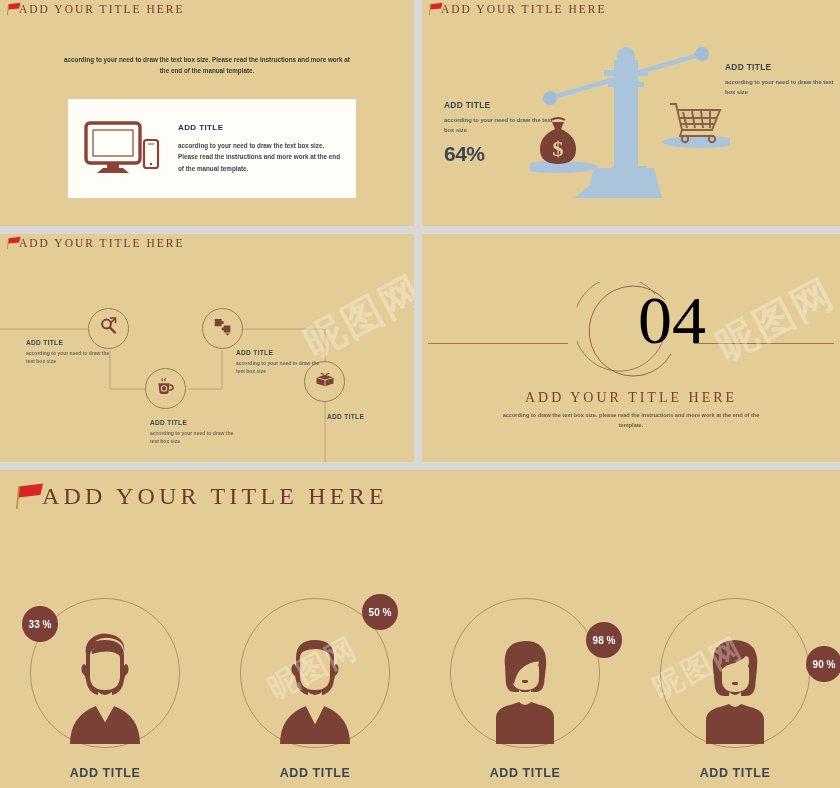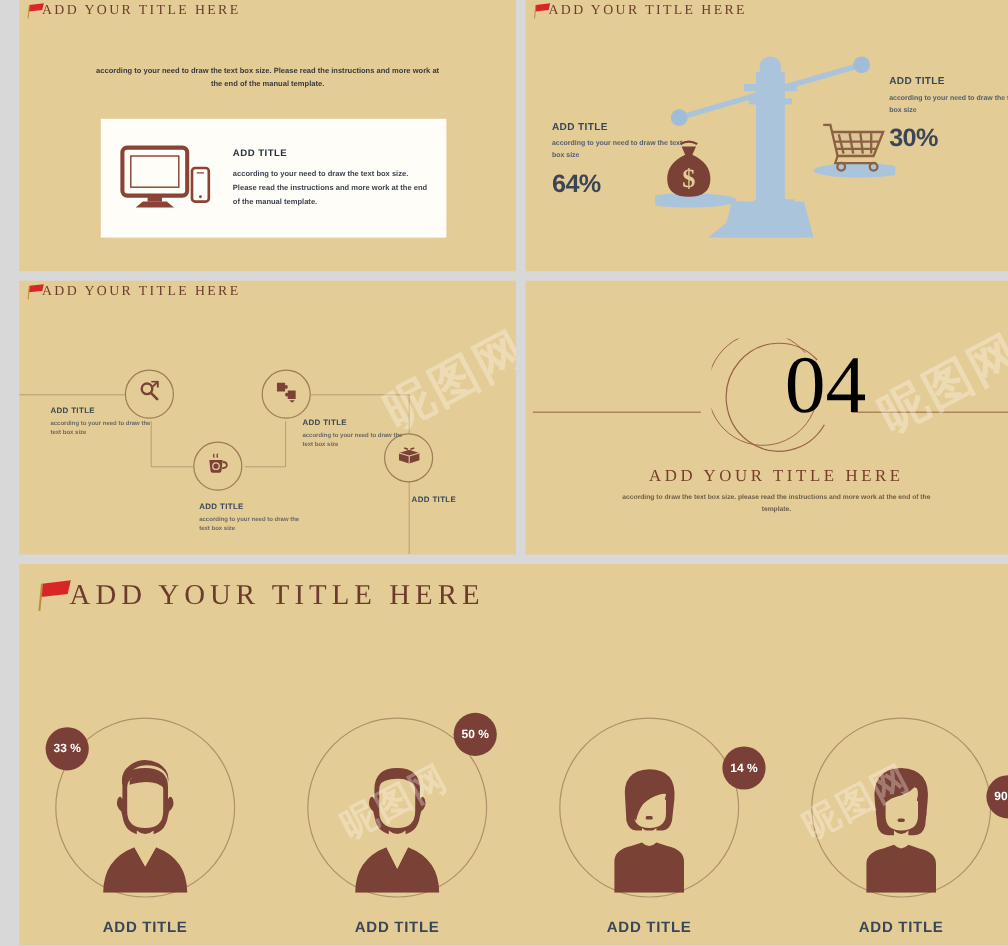--- a/index.html
+++ b/index.html
@@ -16,21 +16,20 @@
     position: relative;
     width: 840px;
     height: 788px;
     background: #d8d8d8;
   }
 
   .slide {
     position: absolute;
     background: #e4cc96;
     overflow: hidden;
-    margin-left: 16px;
   }
 
   
   #slide-1 { left: 0;   top: 0;   width: 414px; height: 226px; }
   #slide-2 { left: 422px; top: 0; width: 418px; height: 226px; }
   #slide-3 { left: 0;   top: 234px; width: 414px; height: 228px; }
   #slide-4 { left: 422px; top: 234px; width: 418px; height: 228px; }
   #slide-5 { left: 0;   top: 470px; width: 840px; height: 318px; }
 
   
@@ -256,21 +255,20 @@
 
     <div class="s2-block s2-left">
       <div class="s2-title">ADD TITLE</div>
       <div class="s2-desc">according to your need to draw the text box size</div>
       <div class="s2-pct">64%</div>
     </div>
 
     <div class="s2-block s2-right">
       <div class="s2-title">ADD TITLE</div>
       <div class="s2-desc">according to your need to draw the text box size</div>
-      <div class="s2-pct">30%</div>
     </div>
   </div>
 
   <div class="slide" id="slide-3">
 
     <div class="slide-header hdr-sm">
       <span class="flag-icon">
         <svg width="17" height="16" viewBox="0 0 17 16">
           <path d="M2.5 3.2 L14.5 1.8 L13.2 7.4 L2.0 8.6 Z" fill="#d92525"></path>
           <path d="M2.5 3.2 L2.0 8.6 L1.4 14.4" stroke="#b8903f" stroke-width="0.9" fill="none"></path>
@@ -426,21 +424,21 @@
           <svg width="98" height="112" viewBox="0 0 98 112">
             <path d="M29 34 Q26 10 49 9 Q72 9 70 34 L68 52 Q66 60 60 60 L38 60 Q32 60 30 52 Z" fill="#7a4136"></path>
             <path d="M36 28 Q36 18 49 18 Q63 18 63 30 L63 46 Q63 58 49 58 Q36 58 36 46 Z" fill="#e4cc96"></path>
             <path d="M30 34 Q27 12 49 11 Q71 11 69 33 Q64 28 58 30 Q50 32 44 38 Q40 43 38 52 Q33 48 30 34 Z" fill="#7a4136"></path>
             <path d="M63 30 Q68 32 68 44 Q66 36 62 34 Z" fill="#7a4136"></path>
             <rect x="46" y="48" width="6" height="3" rx="1.4" fill="#7a4136"></rect>
             <path d="M43 58 L43 70 Q49 75 55 70 L55 58 Q49 64 43 58 Z" fill="#e4cc96"></path>
             <path d="M20 112 L20 86 Q20 76 34 73 L43 70 Q49 76 55 70 L64 73 Q78 76 78 86 L78 112 Z" fill="#7a4136"></path>
           </svg>
         </div>
-        <div class="s5-badge" style="right:8px; top:24px;">14 %</div>
+        <div class="s5-badge" style="right:8px; top:24px;">98 %</div>
         <div class="s5-caption">ADD TITLE</div>
       </div>
 
       <div class="s5-item">
         <div class="s5-ring"></div>
         <div class="s5-avatar">
           <svg width="98" height="112" viewBox="0 0 98 112">
             <path d="M27 36 Q24 9 49 8 Q74 9 71 36 L69 56 Q67 64 60 64 L38 64 Q31 64 29 56 Z" fill="#7a4136"></path>
             <path d="M36 28 Q36 18 49 18 Q63 18 63 30 L63 48 Q63 60 49 60 Q36 60 36 48 Z" fill="#e4cc96"></path>
             <path d="M28 36 Q25 11 49 10 Q73 11 70 36 Q68 26 60 24 Q54 30 45 32 Q36 34 32 44 Q29 41 28 36 Z" fill="#7a4136"></path>

